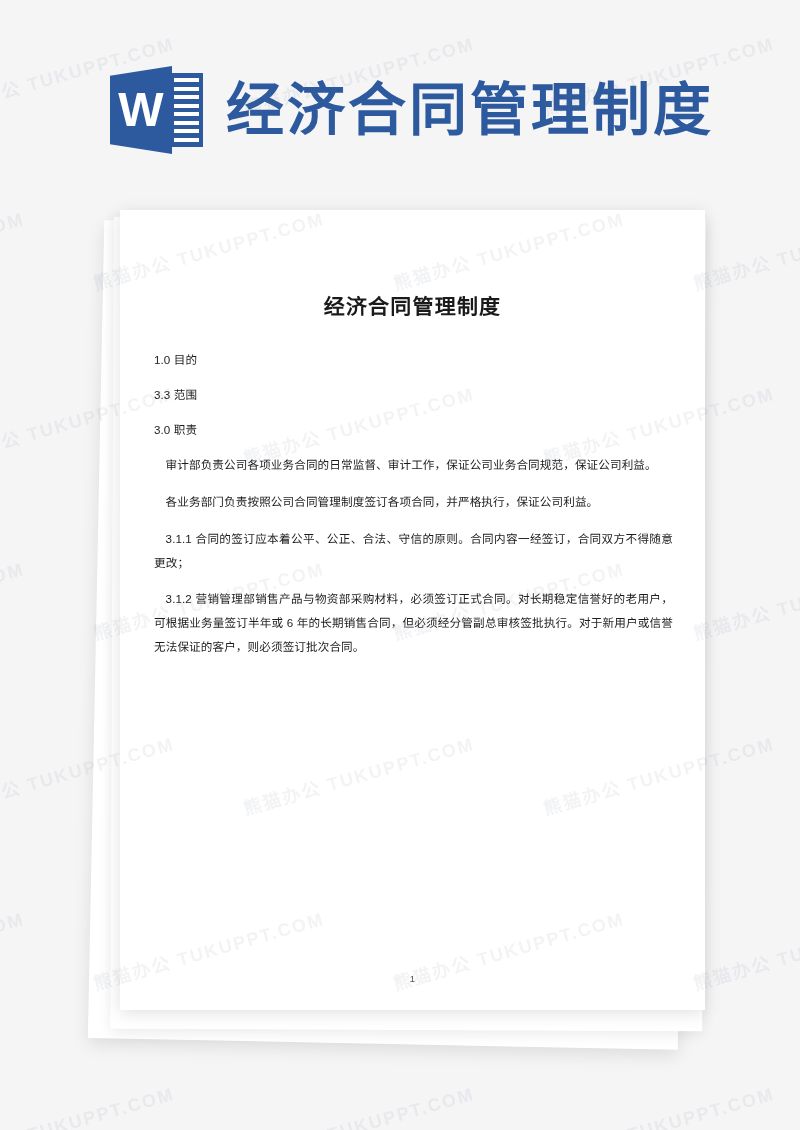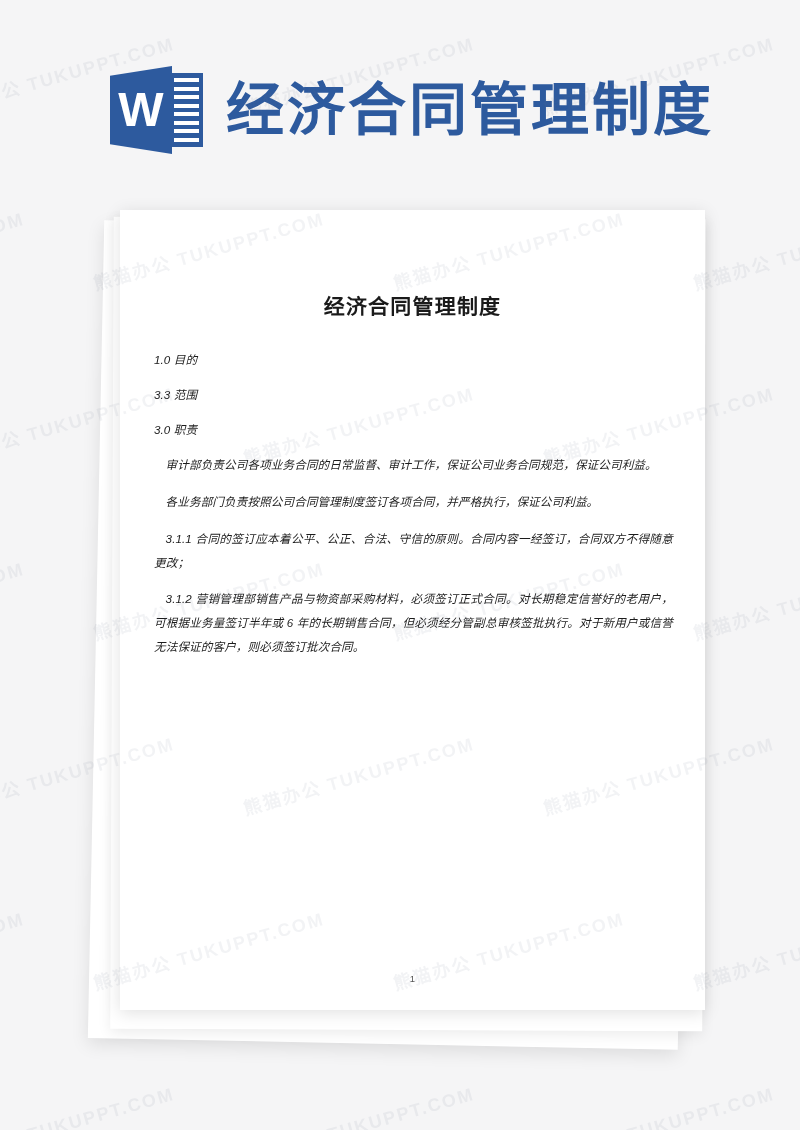--- a/index.html
+++ b/index.html
@@ -161,21 +161,20 @@
     text-align: center;
     font-size: 21px;
     font-weight: 700;
     color: #1a1a1a;
     letter-spacing: 1.2px;
     line-height: 1.3;
   }
   .doc-content {
     padding: 0 32px 0 34px;
     margin-top: 28px;
-    font-style: italic;
   }
   .para {
     margin: 0 0 13px 0;
     font-size: 11.6px;
     line-height: 2.06;
     color: #1c1c1c;
     text-align: justify;
     text-justify: inter-ideograph;
     letter-spacing: 0.1px;
     font-family: "Liberation Sans", "DejaVu Sans", sans-serif;

